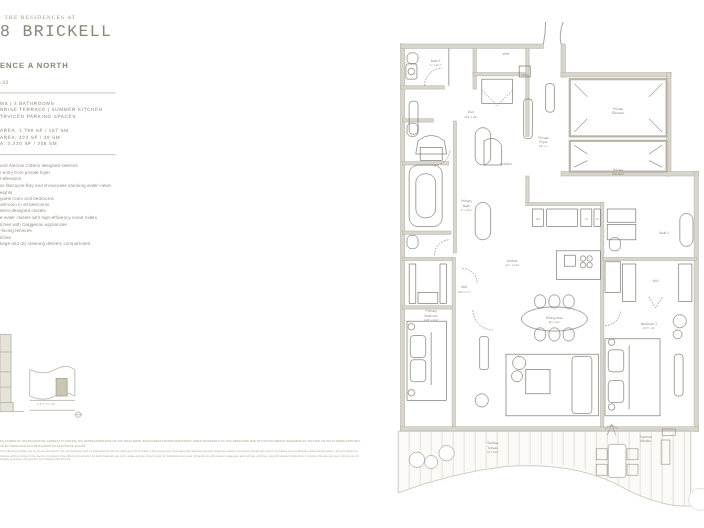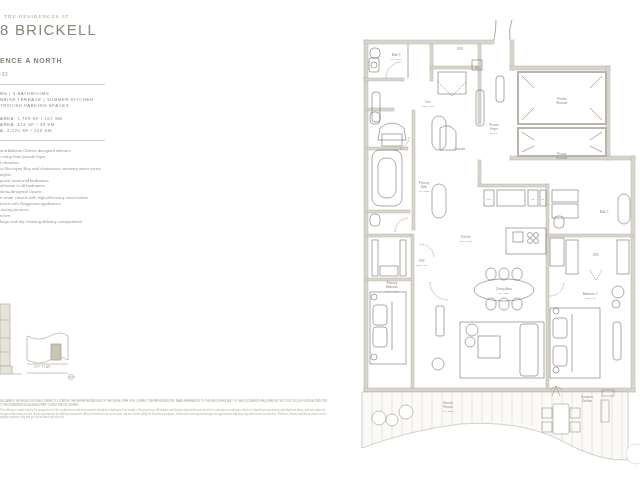--- a/index.html
+++ b/index.html
@@ -1,19 +1,19 @@
 <!DOCTYPE html>
 <html><head>
 <meta charset="utf-8">
 <style>
   html,body{margin:0;padding:0;background:#fff;}
   body{width:640px;height:480px;position:relative;overflow:hidden;font-family:"Liberation Sans",sans-serif;color:#8a8478;}
   .abs{position:absolute;}
   .eyebrow{left:4px;top:14px;font-family:"Liberation Serif",serif;font-size:5px;letter-spacing:1px;color:#9a958a;}
-  .brand{left:0px;top:21px;font-family:Liberation Sans, sans-serif;font-size:15px;letter-spacing:1.2px;color:#8d877a;}
+  .brand{left:0px;top:21px;font-family:Liberation Mono, monospace;font-size:15px;letter-spacing:1.2px;color:#8d877a;}
   .res-title{left:0;top:57px;font-size:7px;font-weight:bold;letter-spacing:.8px;color:#8a8478;}
   .res-sub{left:0;top:72px;font-size:4.5px;letter-spacing:.5px;color:#9a958a;}
   .hr{height:1px;background:#cfcac0;}
   .spec{left:0;font-size:4.2px;letter-spacing:.6px;color:#8f897d;line-height:6px;white-space:nowrap;}
   .feat{left:0;top:148px;font-size:4.2px;color:#9a958a;line-height:5.9px;white-space:nowrap;}
   .legal{left:0;top:400px;width:330px;font-size:2.6px;line-height:3.6px;color:#b3ae98;}
   .legal-head{color:#a5a08a;}
   svg{position:absolute;left:0;top:0;}
   .lbl{font-family:"Liberation Sans",sans-serif;fill:#8e887c;}
 </style>

